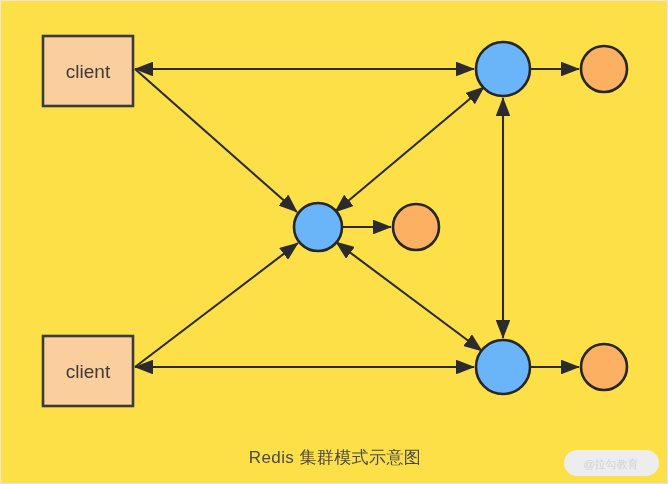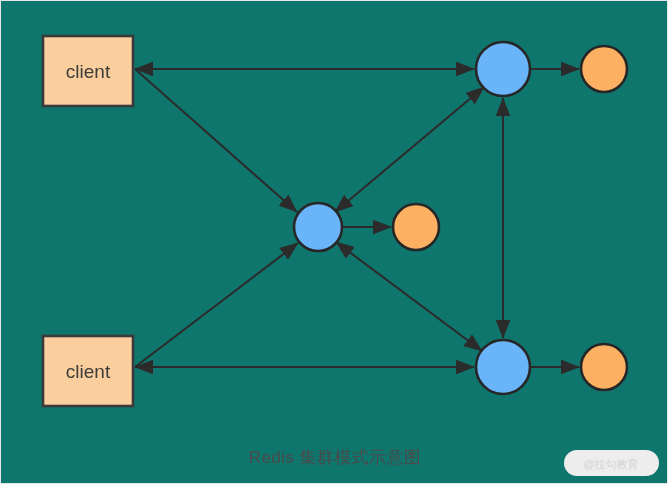--- a/index.html
+++ b/index.html
@@ -8,21 +8,21 @@
     padding: 0;
     background: #ffffff;
   }
   body {
     font-family: "Liberation Sans", "DejaVu Sans", sans-serif;
   }
   #page {
     position: relative;
     width: 668px;
     height: 484px;
-    background: #0f766e;
+    background: #fde047;
     border: 1px solid #e6e6e6;
     box-sizing: border-box;
     overflow: hidden;
     text-align: center;
   }
   #diagram-svg {
     position: absolute;
     left: 0;
     top: 0;
     width: 668px;

